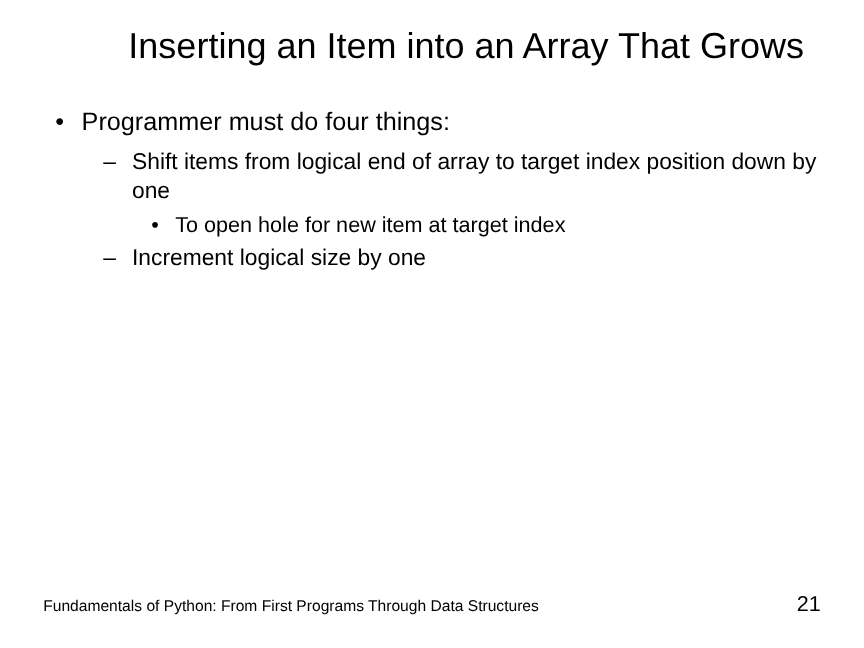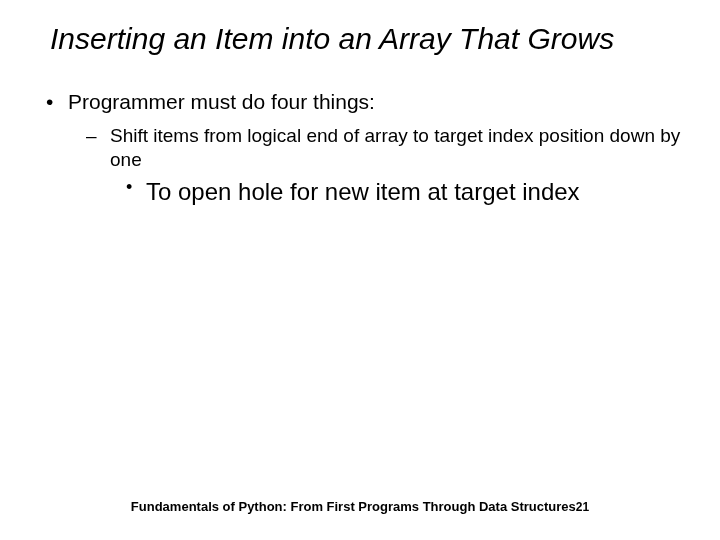--- a/index.html
+++ b/index.html
@@ -5,26 +5,25 @@
   * { margin: 0; padding: 0; box-sizing: border-box; }
   html, body { width: 720px; height: 540px; }
   body {
     font-family: Arial, Helvetica, sans-serif;
     background: #ffffff;
     color: #000000;
     position: relative;
     padding: 20px 0 0 0;
   }
   .title {
-    text-align: left;
+    text-align: right;
     font-size: 30px;
     font-weight: 400;
     line-height: 1.25;
     margin: 0 50px 32px 50px;
-    font-style: italic;
   }
   .content {
     padding: 0 36px 0 36px;
   }
   ul.level1 {
     list-style: none;
     font-size: 21px;
   }
   ul.level1 > li {
     position: relative;
@@ -50,21 +49,21 @@
     line-height: 1.28;
   }
   ul.level2 > li::before {
     content: "–";
     position: absolute;
     left: 18px;
     top: 0;
   }
   ul.level3 {
     list-style: none;
-    font-size: 24px;
+    font-size: 18px;
     margin-top: 4px;
     margin-bottom: 2px;
   }
   ul.level3 > li {
     position: relative;
     padding-left: 36px;
     line-height: 1.3;
   }
   ul.level3 > li::before {
     content: "•";
@@ -72,45 +71,47 @@
     left: 16px;
     top: 0;
     font-size: 18px;
   }
   .footer {
     position: absolute;
     bottom: 26px;
     left: 36px;
     right: 36px;
     display: flex;
-    justify-content: center;
+    justify-content: space-between;
     align-items: baseline;
     font-size: 13px;
-    font-weight: bold;
   }
-  .page-num { font-size: 12px; }
+  .page-num { font-size: 18px; }
 </style>
 </head>
 <body>
 
 <h1 class="title">Inserting an Item into an Array That Grows</h1>
 
 <div class="content">
   <ul class="level1">
     <li>
       <span>Programmer must do four things:</span>
       <ul class="level2">
         <li>
           <span>Shift items from logical end of array to target index position down by one</span>
           <ul class="level3">
             <li>
               <span>To open hole for new item at target index</span>
             </li>
           </ul>
         </li>
+        <li>
+          <span>Increment logical size by one</span>
+        </li>
       </ul>
     </li>
   </ul>
 </div>
 
 <div class="footer">
   <span>Fundamentals of Python: From First Programs Through Data Structures</span>
   <span class="page-num">21</span>
 </div>
 

